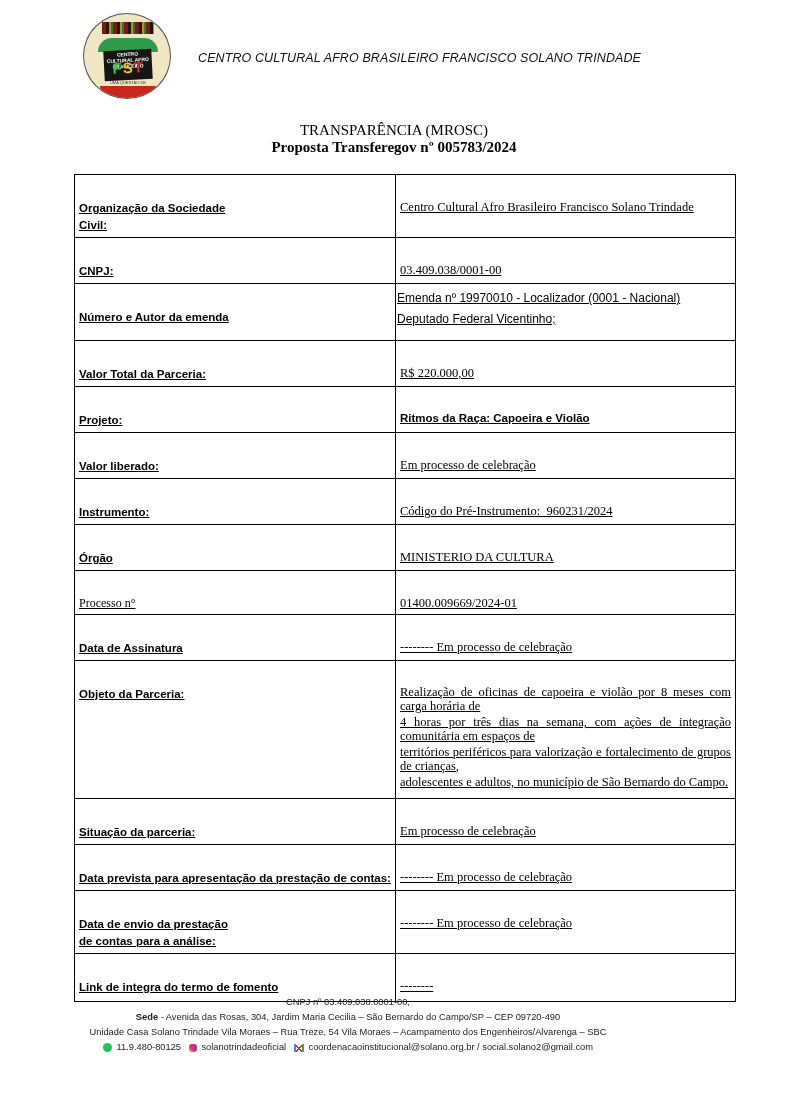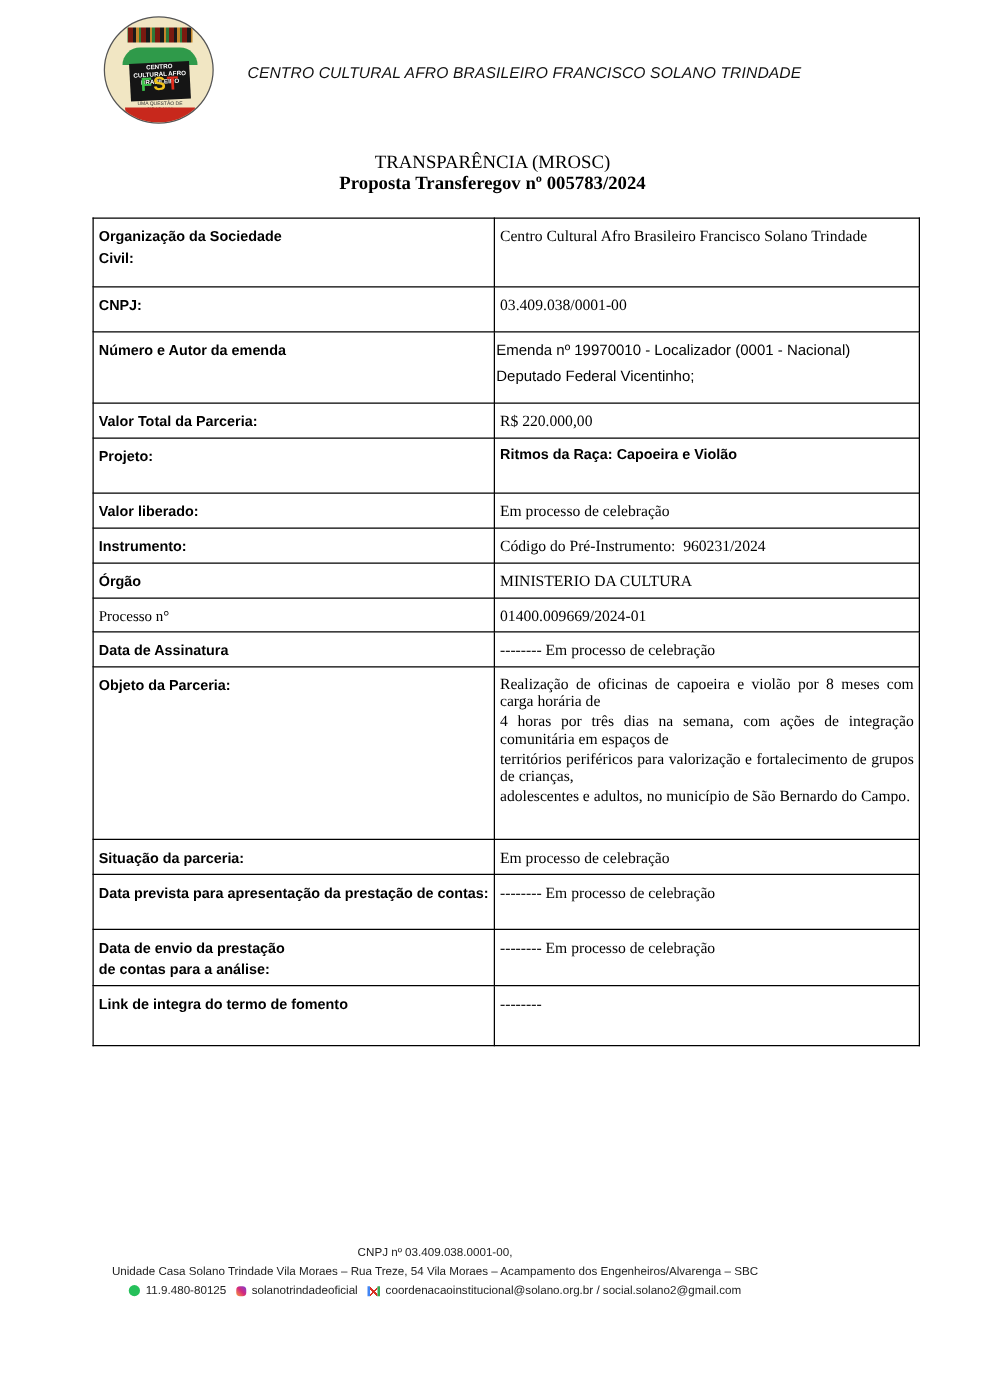--- a/index.html
+++ b/index.html
@@ -16,21 +16,21 @@
   .logo .badge .fst .f { color:#3cc24a; } .logo .badge .fst .s { color:#f1c21b; } .logo .badge .fst .tt { color:#e02a1a; }
   .logo .sub { position:absolute; left:22px; top:66px; width:44px; font:4px "Liberation Sans",sans-serif; color:#333; text-align:center; }
   .logo .arc-red { position:absolute; left:16px; top:72px; width:56px; height:12px; border-radius:0 0 30px 30px; background:#c8281c; }
 
   .org-header { position:absolute; left:198px; top:51px; font:italic 12.5px "Liberation Sans",sans-serif; color:#111; letter-spacing:0.1px; }
 
   .title { position:absolute; left:0; width:788px; top:122px; text-align:center; font:15px "Liberation Serif",serif; }
   .subtitle { position:absolute; left:0; width:788px; top:139px; text-align:center; font:bold 15px "Liberation Serif",serif; }
 
   table.info { position:absolute; left:74px; top:174px; width:662px; border-collapse:collapse; table-layout:fixed; }
-  table.info td { border:1.3px solid #000; vertical-align:top; padding:7px 4px 3px 4px; box-sizing:border-box; }
+  table.info td { border:1.3px solid #000; vertical-align:top; padding:25px 4px 3px 4px; box-sizing:border-box;text-decoration:underline; }
   table.info td.k { width:321px; font:bold 11.5px "Liberation Sans",sans-serif; line-height:17px; }
   table.info td.k.plain { font:12px "Liberation Serif",serif; }
   table.info td.v { font:12.5px "Liberation Serif",serif; line-height:15px; }
   table.info td.v.sans { font:12px "Liberation Sans",sans-serif; line-height:21px; padding-top:4px; padding-left:1px;margin-top:24px; }
   table.info td.v.bold-sans { font:bold 11.5px "Liberation Sans",sans-serif; }
   table.info td.v.just p { margin:0 0 3px 0; text-align:justify; line-height:13.5px; }
 
   .footer { position:absolute; left:0; width:696px; top:995px; text-align:center; font:9.3px "Liberation Sans",sans-serif; color:#222; line-height:15px; }
   .footer b { font-weight:bold; }
   .footer .icons span { display:inline-block; vertical-align:middle; }
@@ -128,20 +128,21 @@
   </tr>
   <tr style="height:48px">
     <td class="k">Link de integra do termo de fomento</td>
     <td class="v">--------</td>
   </tr>
 </tbody>
   </table>
 
 <div class="footer">
   <div>CNPJ nº 03.409.038.0001-00,</div>
+  <div><b>Sede</b><span> - Avenida das Rosas, 304, Jardim Maria Cecilia – São Bernardo do Campo/SP – CEP 09720-490</span></div>
   <div>Unidade Casa Solano Trindade Vila Moraes – Rua Treze, 54 Vila Moraes – Acampamento dos Engenheiros/Alvarenga – SBC</div>
   <div class="icons">
     <span class="wa"></span>
     <span>11.9.480-80125</span>
     &nbsp;
     <span class="ig"></span>
     <span>solanotrindadeoficial</span>
     &nbsp;
     <span class="gm"></span>
     <span>coordenacaoinstitucional@solano.org.br / social.solano2@gmail.com</span>

